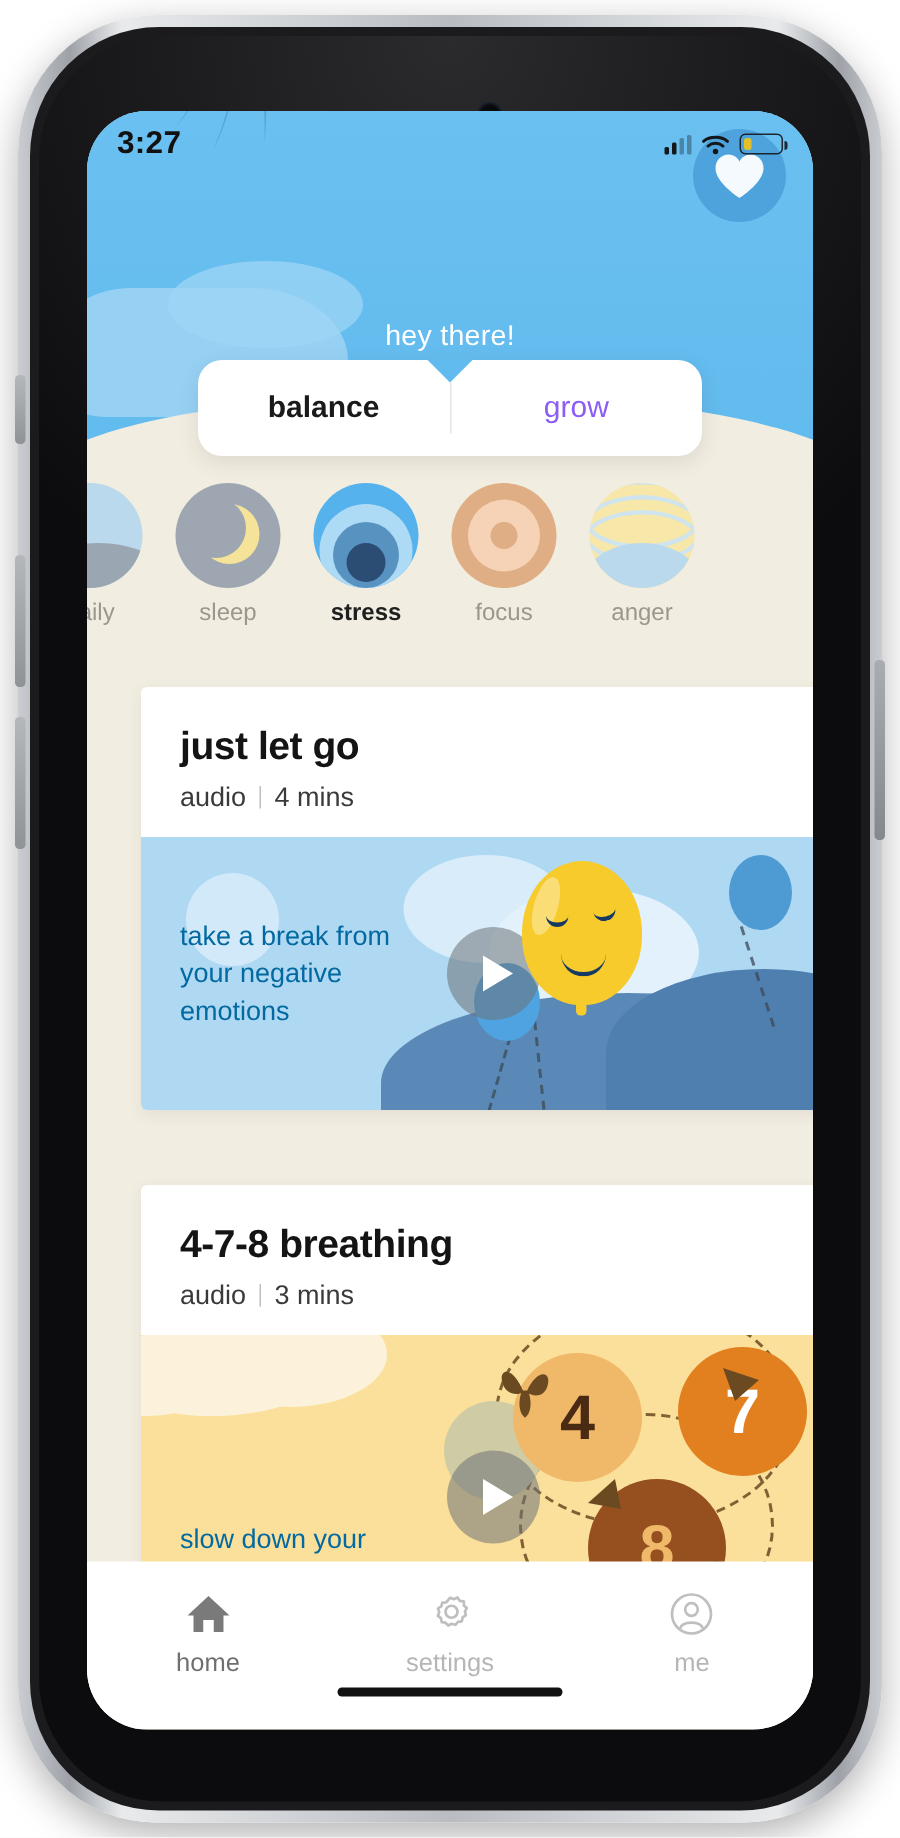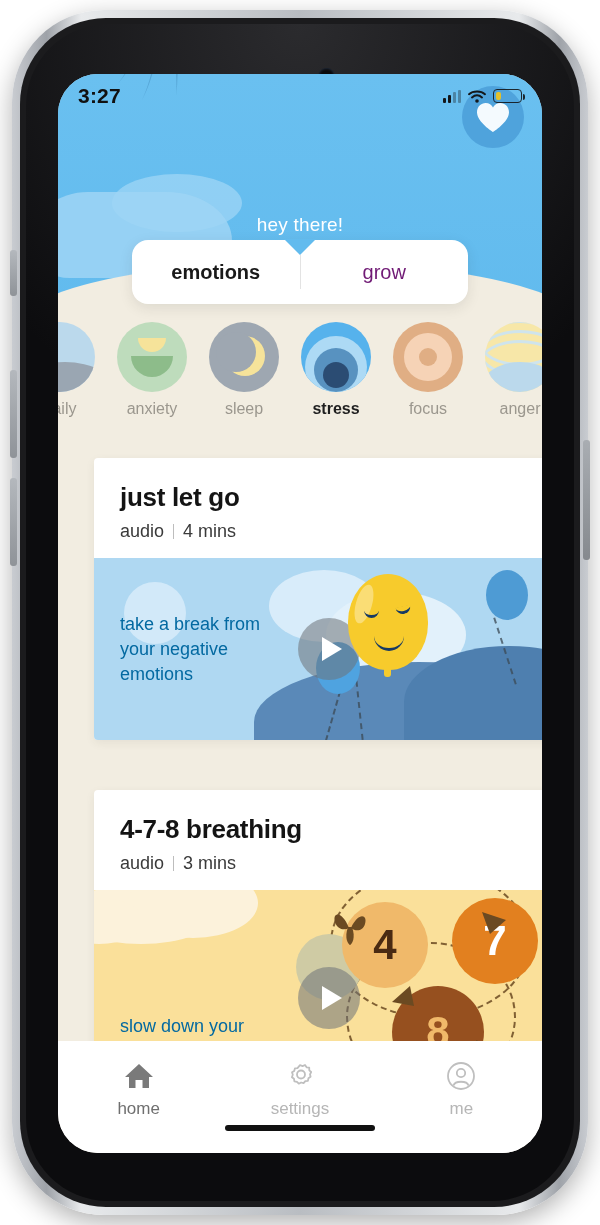--- a/index.html
+++ b/index.html
@@ -78,21 +78,21 @@
 
   
   .tabwrap{ position:absolute; left:74px; top:166px; width:336px; height:64px; z-index:7; }
   .tabcard{ position:absolute; inset:0; background:#fff; border-radius:16px;
             box-shadow:0 4px 14px rgba(40,40,40,.10); display:flex; align-items:center; }
   .notch{ position:absolute; left:50%; top:-1px; transform:translateX(-50%);
           width:0;height:0; border-left:16px solid transparent; border-right:16px solid transparent;
           border-top:16px solid #62BBEE; z-index:9; }
   .tab{ flex:1; text-align:center; font-size:20px; cursor:pointer; }
   .tab.active{ color:#1A1A1A; font-weight:700; }
-  .tab.idle{ color:#701a75; font-weight:500; }
+  .tab.idle{ color:#8b5cf6; font-weight:500; }
   .tabdiv{ width:1px; height:34px; background:#E3E3E3; }
 
   
   .cats{ position:absolute; left:0; top:248px; width:484px; height:116px; display:flex; align-items:flex-start; }
   .cat{ width:92px; flex:0 0 92px; text-align:center; cursor:pointer; }
   .cat-ic{ width:70px; height:70px; border-radius:50%; margin:0 auto 8px; position:relative; overflow:hidden; }
   .cat-lb{ font-size:16px; color:#9B978E; font-weight:500; }
   .cat.sel .cat-lb{ color:#1F1F1F; font-weight:700; }
 
   
@@ -252,42 +252,35 @@
         <path d="M17 30 C17 30 1 20 1 10.2 C1 4.6 5.2 1 9.6 1 C13 1 15.8 3.1 17 5.6 C18.2 3.1 21 1 24.4 1 C28.8 1 33 4.6 33 10.2 C33 20 17 30 17 30 Z" fill="#F4FAFE"></path>
       </svg>
     </div>
 
     <div class="greet">hey there!</div>
     <div class="headline">don't let stress win</div>
 
     <div class="tabwrap">
       <div class="notch"></div>
       <div class="tabcard">
-        <div class="tab active">emotions</div>
+        <div class="tab active">balance</div>
         <div class="tabdiv"></div>
         <div class="tab idle">grow</div>
       </div>
     </div>
 
     <div class="cats" style="margin-left:-44px;">
 
       <div class="cat">
         <div class="cat-ic ic-daily">
           <span class="hill"></span>
         </div>
         <div class="cat-lb">daily</div>
       </div>
 
-      <div class="cat">
-        <div class="cat-ic ic-anx">
-          <span class="top"></span>
-            <span class="bot"></span>
-        </div>
-        <div class="cat-lb">anxiety</div>
-      </div>
 
       <div class="cat">
         <div class="cat-ic ic-sleep">
           <span class="m1"></span>
             <span class="m2"></span>
         </div>
         <div class="cat-lb">sleep</div>
       </div>
 
       <div class="cat sel">

